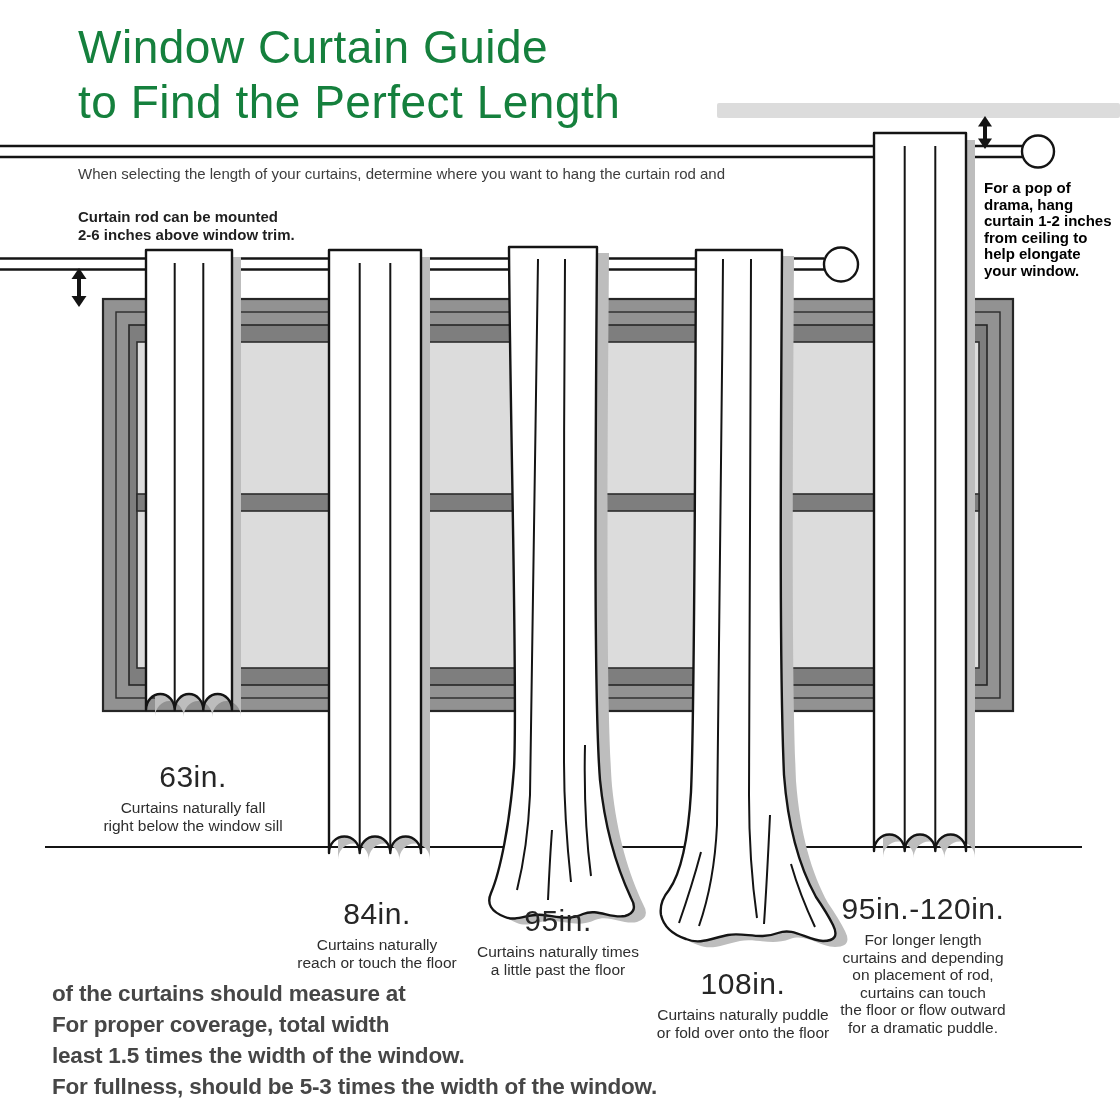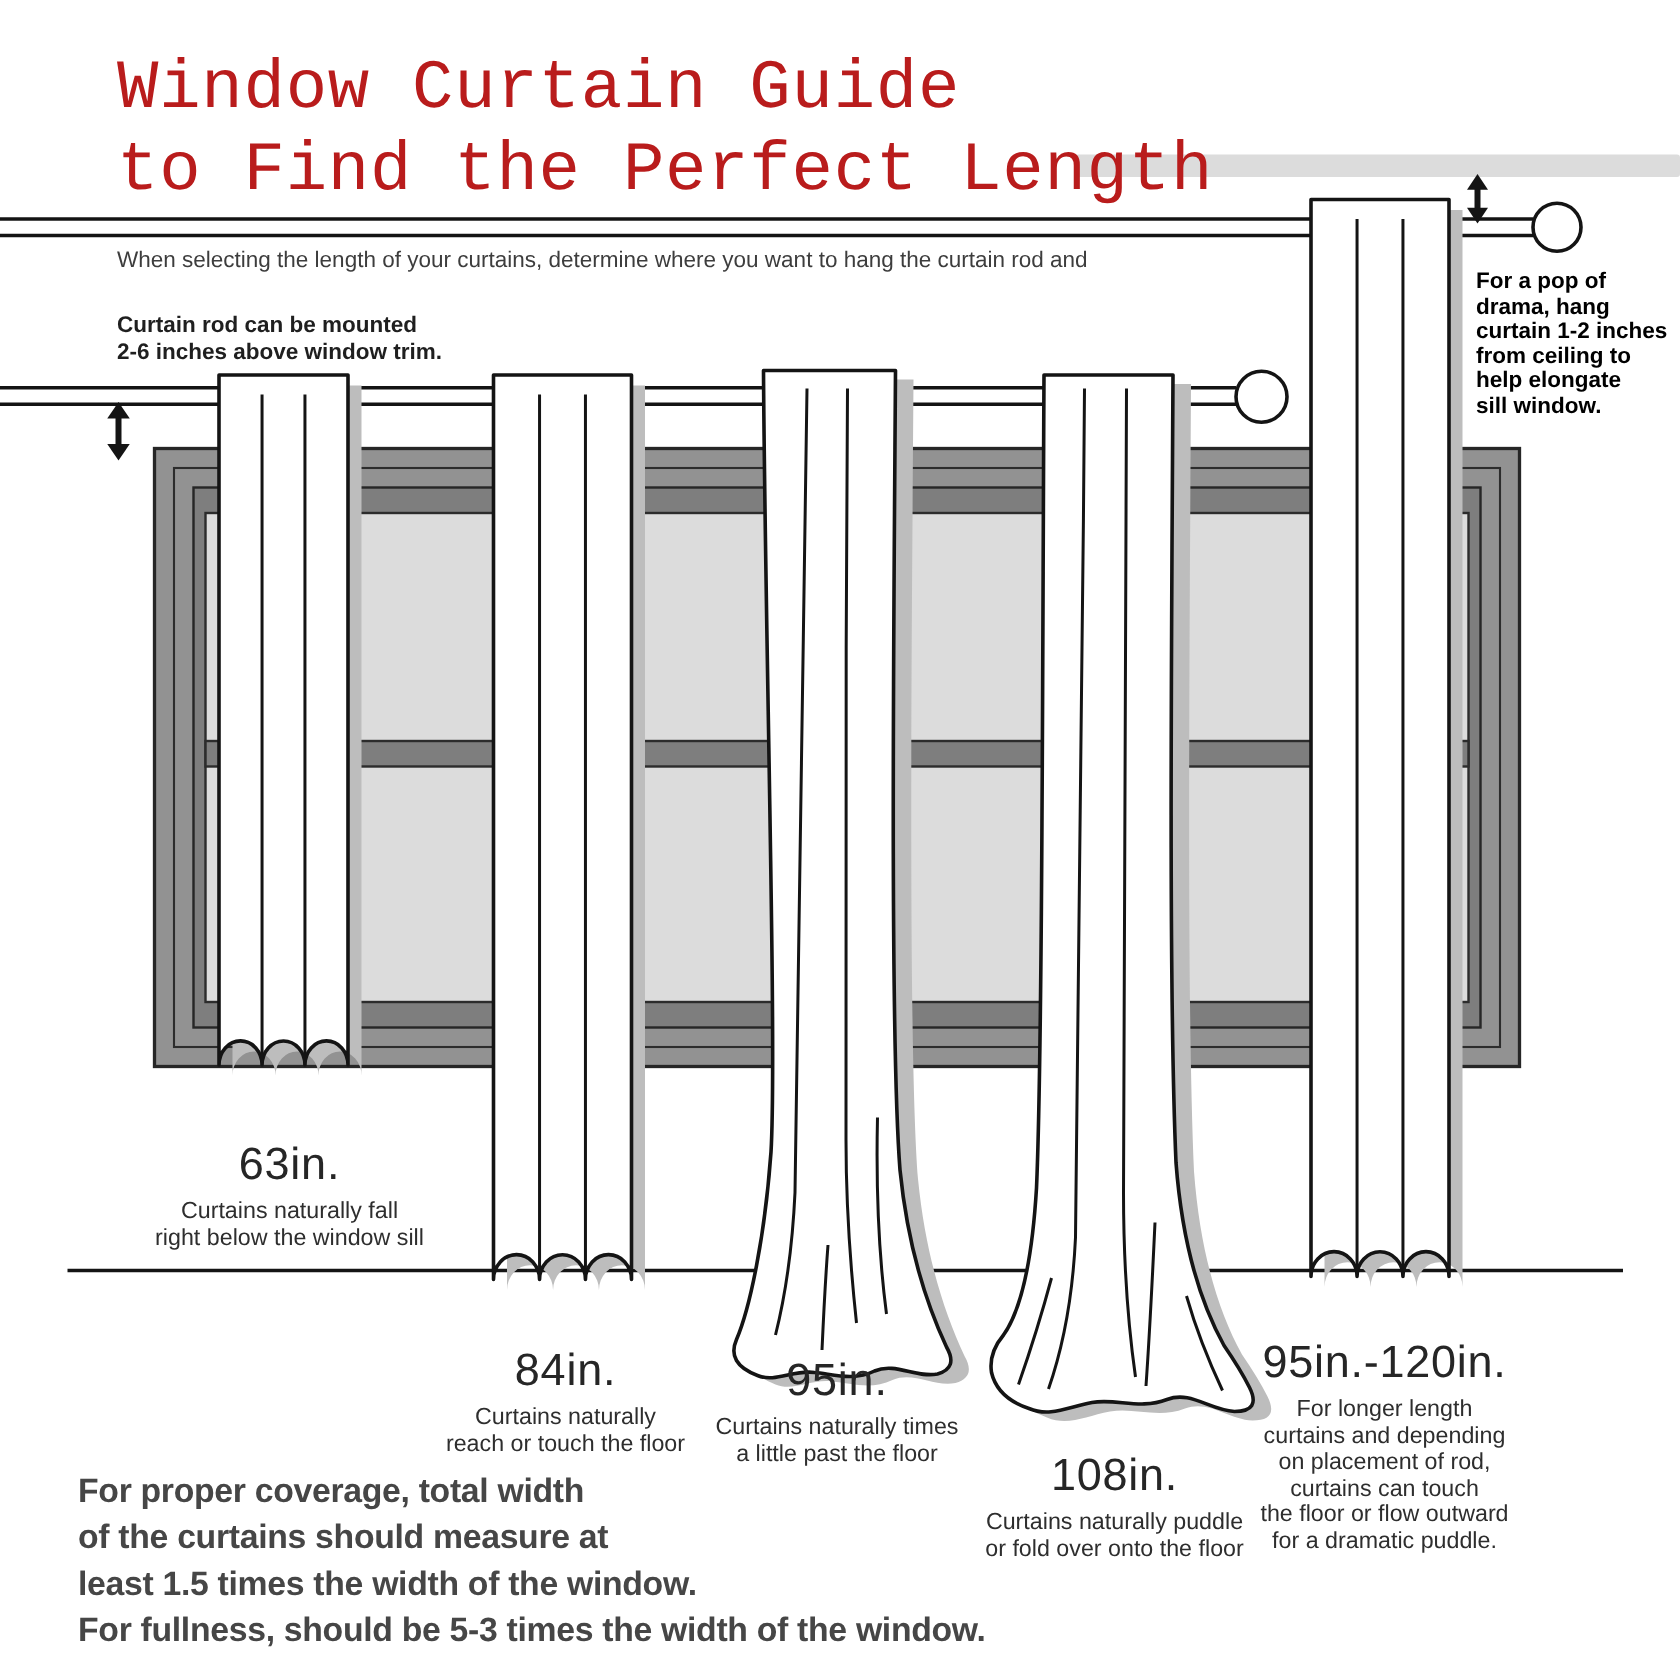--- a/index.html
+++ b/index.html
@@ -1,21 +1,21 @@
 <!DOCTYPE html>
 <html><head>
 <meta charset="utf-8">
 <style>
   html,body{margin:0;padding:0;background:#ffffff;}
   #stage{position:relative;width:1120px;height:1120px;background:#ffffff;overflow:hidden;
          font-family:"Liberation Sans", sans-serif;color:#2a2a2a;}
   #art{position:absolute;left:0;top:0;z-index:1;}
   .txt{position:absolute;z-index:2;}
-  .title{left:78px;top:32px;font-size:46px;line-height:55px;font-weight:300;
-         letter-spacing:0.5px;color:#b91c1c;font-family:Liberation Mono, monospace;}
+  .title{left:78px;top:20px;font-size:46px;line-height:55px;font-weight:300;
+         letter-spacing:0.5px;color:#15803d;}
   .intro{left:78px;top:165px;font-size:15px;line-height:18.5px;color:#3d3d3d;}
   .rodnote{left:78px;top:208px;font-size:15px;line-height:18px;font-weight:700;color:#1f1f1f;}
   .ceiltip{left:984px;top:180px;font-size:15px;line-height:16.5px;font-weight:700;color:#000000;width:134px;}
   .lbl{position:absolute;z-index:2;transform:translateX(-50%);text-align:center;white-space:nowrap;}
   .num{font-size:30px;letter-spacing:0.5px;color:#262626;margin-bottom:5px;}
   .cap{font-size:15.5px;line-height:17.5px;color:#2e2e2e;}
   .coverage{left:52px;top:978px;font-size:22.5px;line-height:31px;font-weight:700;color:#464646;letter-spacing:-0.2px;}
 </style>
 </head>
 <body>
@@ -124,21 +124,21 @@
     <div>Curtain rod can be mounted</div>
     <div>2-6 inches above window trim.</div>
   </div>
 
   <div class="txt ceiltip">
     <div>For a pop of</div>
     <div>drama, hang</div>
     <div>curtain 1-2 inches</div>
     <div>from ceiling to</div>
     <div>help elongate</div>
-    <div>sill window.</div>
+    <div>your window.</div>
   </div>
 
   <div class="lbl" style="left:193px;top:760px;">
     <div class="num">63in.</div>
     <div class="cap">
       <div>Curtains naturally fall</div>
       <div>right below the window sill</div>
     </div>
   </div>
 
@@ -172,19 +172,19 @@
       <div>For longer length</div>
       <div>curtains and depending</div>
       <div>on placement of rod,</div>
       <div>curtains can touch</div>
       <div>the floor or flow outward</div>
       <div>for a dramatic puddle.</div>
     </div>
   </div>
 
   <div class="txt coverage">
+    <div>of the curtains should measure at</div>
     <div>For proper coverage, total width</div>
-    <div>of the curtains should measure at</div>
     <div>least 1.5 times the width of the window.</div>
     <div>For fullness, should be 5-3 times the width of the window.</div>
   </div>
 
 </div>
 
 </body></html>

